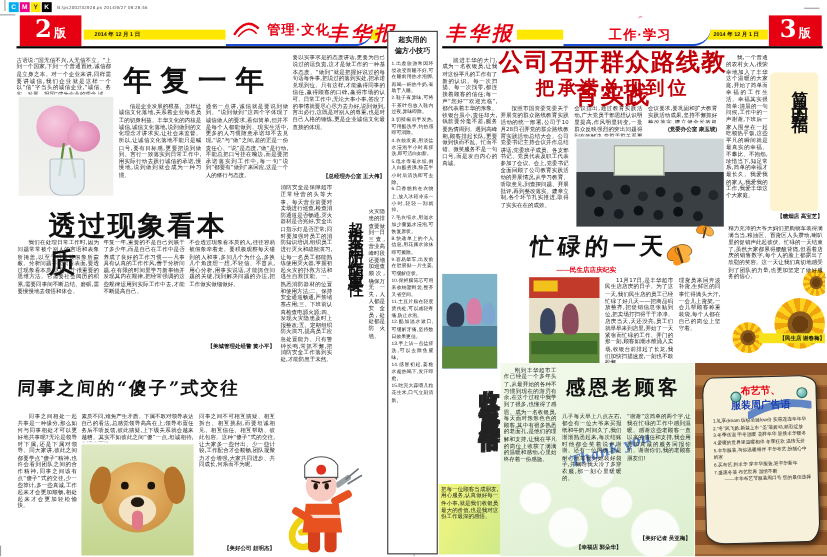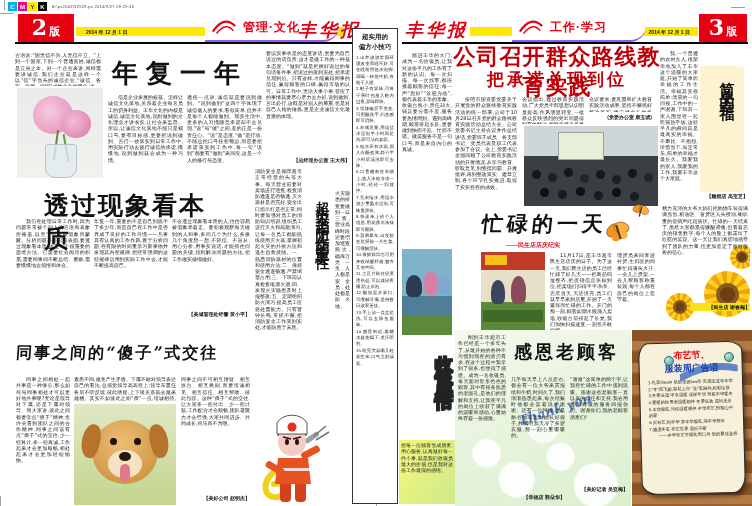--- a/index.html
+++ b/index.html
@@ -10,21 +10,21 @@
   .body-txt{font-size:5px;line-height:1.25;text-align:justify;color:#1c1c1c;overflow:hidden;
             font-family:"DejaVu Sans",sans-serif;}
   .body-indent{text-indent:10px;}
   .byline{font-size:5px;font-weight:bold;text-align:right;color:#111;}
   .page-num-box{background:#e60012;color:#fff;display:flex;align-items:baseline;justify-content:center;gap:2px;}
   .page-num-box .num{font-size:22px;font-weight:bold;font-family:"DejaVu Serif",serif;line-height:26px;}
   .page-num-box .lbl{font-size:11px;font-weight:bold;}
   .date-bar{background:#ffe800;display:flex;align-items:center;justify-content:center;
             font-size:5px;font-weight:bold;color:#111;}
   .header-rule{background:#000;height:2px;}
-  .section-tab{background:#fff;border-bottom:2px solid #8b5cf6;border-bottom-right-radius:16px;
+  .section-tab{background:#fff;border-bottom:2px solid #1d4ed8;border-bottom-right-radius:16px;
                display:flex;align-items:center;gap:6px;padding-left:6px;}
   .section-title{font-size:12px;font-weight:bold;color:#e60012;letter-spacing:1px;}
   .masthead{font-size:18px;font-weight:bold;font-style:italic;color:#e60012;letter-spacing:3px;
             font-family:"DejaVu Serif",serif;}
   .headline{font-weight:bold;color:#111;font-family:"DejaVu Serif",serif;}
   .v-title{writing-mode:vertical-rl;text-orientation:upright;font-weight:bold;
            font-family:"DejaVu Serif",serif;color:#111;}
   .outline-title{color:#fff;-webkit-text-stroke:1px #222;
                  text-shadow:1px 1px 0 #222,-1px -1px 0 #222,1px -1px 0 #222,-1px 1px 0 #222;}
   .tips-box{border:1px solid #333;background:#fff;}
@@ -92,21 +92,21 @@
     </svg>
     <span class="section-title">管理·文化</span>
   </div>
   <div class="abs masthead" style="left:298px;top:18px;">丰华报</div>
   <div class="abs header-rule" style="left:15px;top:42px;width:360px;"></div>
 
   <div class="abs masthead" style="left:405px;top:18px;">丰华报</div>
   <div class="abs date-bar" style="left:470px;top:27px;width:228px;height:9px;">
     <span style="position:absolute;right:8px;">2014 年 12 月 1 日</span>
   </div>
-  <div class="abs section-tab" style="left:512px;top:14px;width:128px;height:26px;">
+  <div class="abs section-tab" style="left:512px;top:14px;width:128px;height:26px;flex-direction:column;">
     <svg width="26" height="20" viewBox="0 0 28 20">
       <path d="M2 15 Q14 -3 26 9" stroke="#e60012" stroke-width="2.4" fill="none"></path>
       <path d="M6 17 Q16 4 24 14" stroke="#e60012" stroke-width="1.6" fill="none"></path>
     </svg>
     <span class="section-title">工作·学习</span>
   </div>
   <div class="abs page-num-box" style="left:699px;top:14px;width:48px;height:28px;">
     <span class="num">3</span>
     <span class="lbl">版</span>
   </div>

